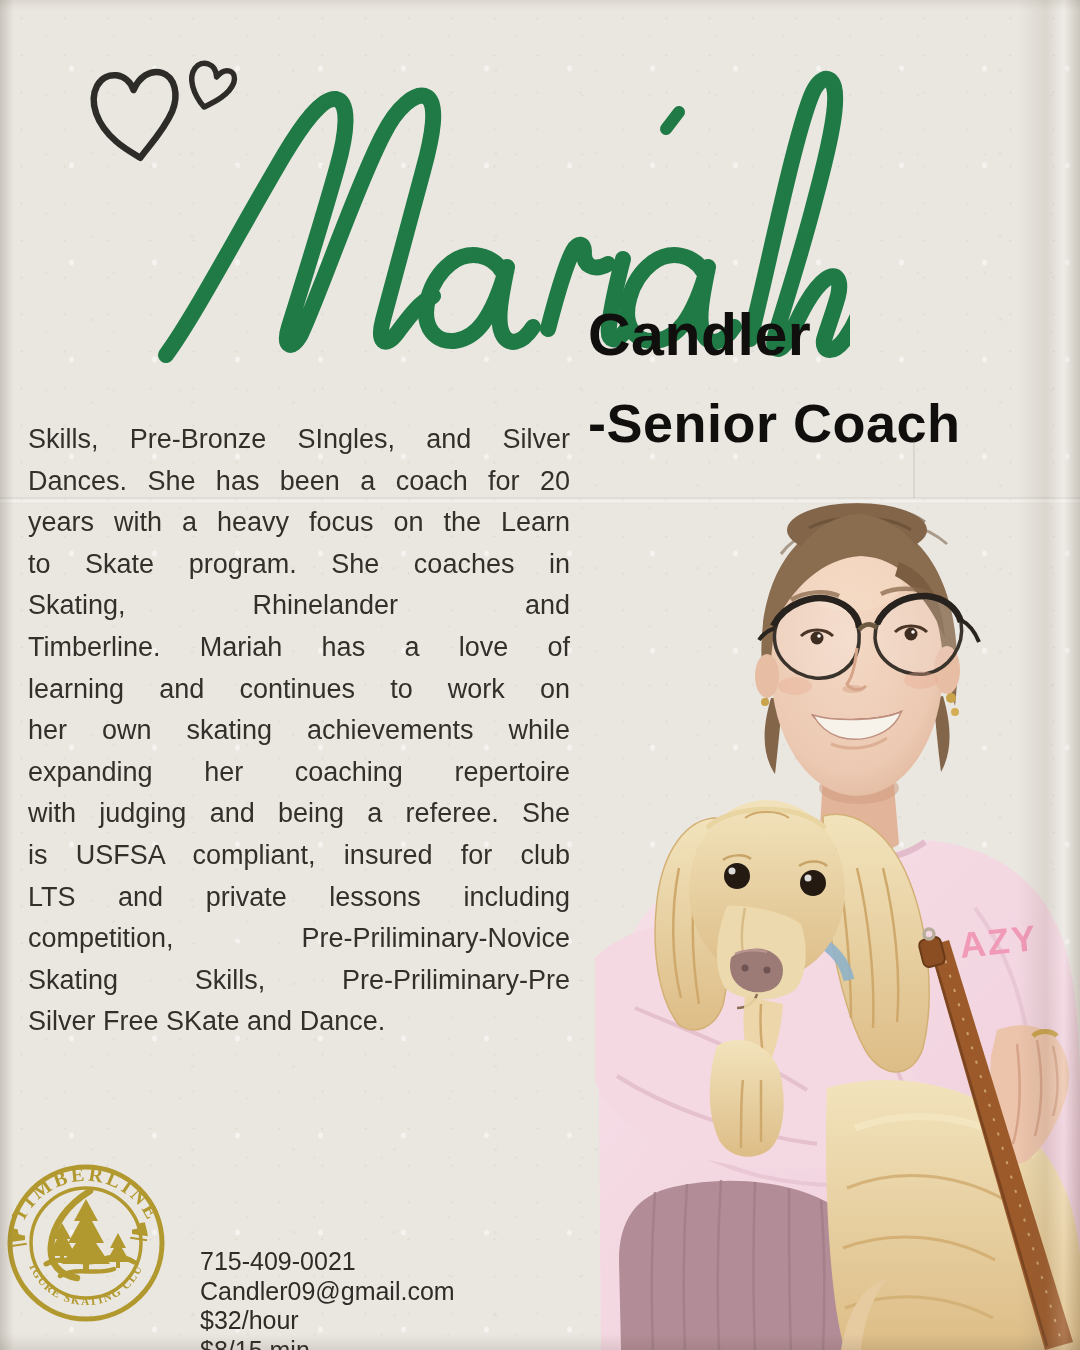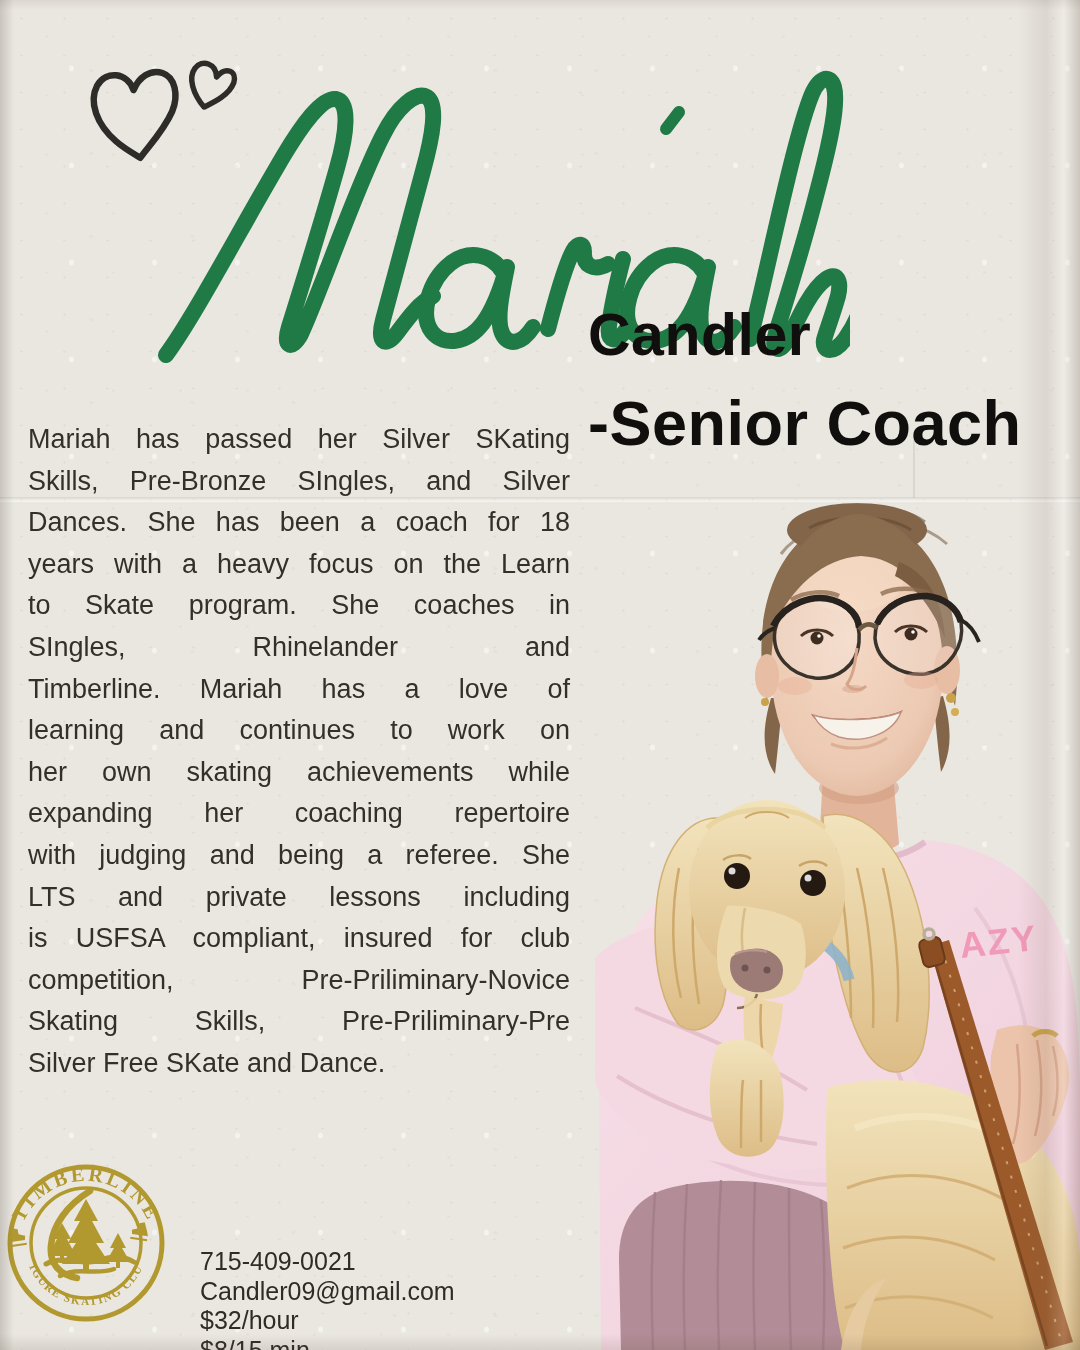--- a/index.html
+++ b/index.html
@@ -30,21 +30,21 @@
   .crease-v{position:absolute;left:913px;top:440px;width:2px;height:58px;pointer-events:none;
     background:rgba(110,100,85,0.12);}
 
   .hearts{position:absolute;left:85px;top:50px;}
   .script-name{position:absolute;left:150px;top:55px;}
   .sr-only{position:absolute;width:1px;height:1px;overflow:hidden;clip:rect(0 0 0 0);white-space:nowrap;}
 
   .headline{position:absolute;left:588px;top:291px;width:474px;text-align:left;
     color:#100f0d;font-weight:700;line-height:88px;letter-spacing:0.5px;}
   .headline .name{font-size:59px;}
-  .headline .role{font-size:63px;}
+  .headline .role{font-size:54px;}
 
   .bio{position:absolute;left:28px;top:419px;width:542px;font-size:27px;
     line-height:41.6px;color:#33302b;}
   .bio-line{text-align:justify;text-align-last:justify;}
   .bio-line.last{text-align-last:left;}
 
   .contact{position:absolute;left:200px;top:1247px;font-size:25px;line-height:29.5px;color:#2f2b27;}
   .contact .email{text-underline-offset:3px;color:#2f2b27;cursor:pointer;}
 
   .logo{position:absolute;left:4px;top:1161px;}
@@ -74,33 +74,32 @@
       <path d="M 600 284 C 616 222 642 92 660 44 C 668 22 680 18 684 32 C 689 50 678 96 666 141 C 652 196 634 252 626 278 C 620 297 630 300 640 281 C 650 259 662 234 676 224 C 686 217 692 224 688 241 C 682 262 676 277 674 285 C 672 298 684 299 695 284 C 700 277 704 270 707 263"></path>
     </g>
   </svg>
 
   <div class="headline">
     <div class="name">Candler</div>
     <div class="role">-Senior Coach</div>
   </div>
 
   <div class="bio">
-    <div class="bio-line">Mariah has passed her Silver SKating</div>
     <div class="bio-line">Skills, Pre-Bronze SIngles, and Silver</div>
-    <div class="bio-line">Dances. She has been a coach for 18</div>
+    <div class="bio-line">Dances. She has been a coach for 20</div>
     <div class="bio-line">years with a heavy focus on the Learn</div>
     <div class="bio-line">to Skate program. She coaches in</div>
-    <div class="bio-line">SIngles, Rhinelander and</div>
+    <div class="bio-line">Skating, Rhinelander and</div>
     <div class="bio-line">Timberline. Mariah has a love of</div>
     <div class="bio-line">learning and continues to work on</div>
     <div class="bio-line">her own skating achievements while</div>
     <div class="bio-line">expanding her coaching repertoire</div>
     <div class="bio-line">with judging and being a referee. She</div>
+    <div class="bio-line">is USFSA compliant, insured for club</div>
     <div class="bio-line">LTS and private lessons including</div>
-    <div class="bio-line">is USFSA compliant, insured for club</div>
     <div class="bio-line">competition, Pre-Priliminary-Novice</div>
     <div class="bio-line">Skating Skills, Pre-Priliminary-Pre</div>
     <div class="bio-line last">Silver Free SKate and Dance.</div>
   </div>
 
   <svg class="photo" width="485" height="862" viewBox="0 0 485 862">
     <defs>
       <radialGradient id="faceG" cx="45%" cy="38%" r="75%">
         <stop offset="0%" stop-color="#f4d9c5"></stop>
           <stop offset="70%" stop-color="#ecc9b2"></stop>

